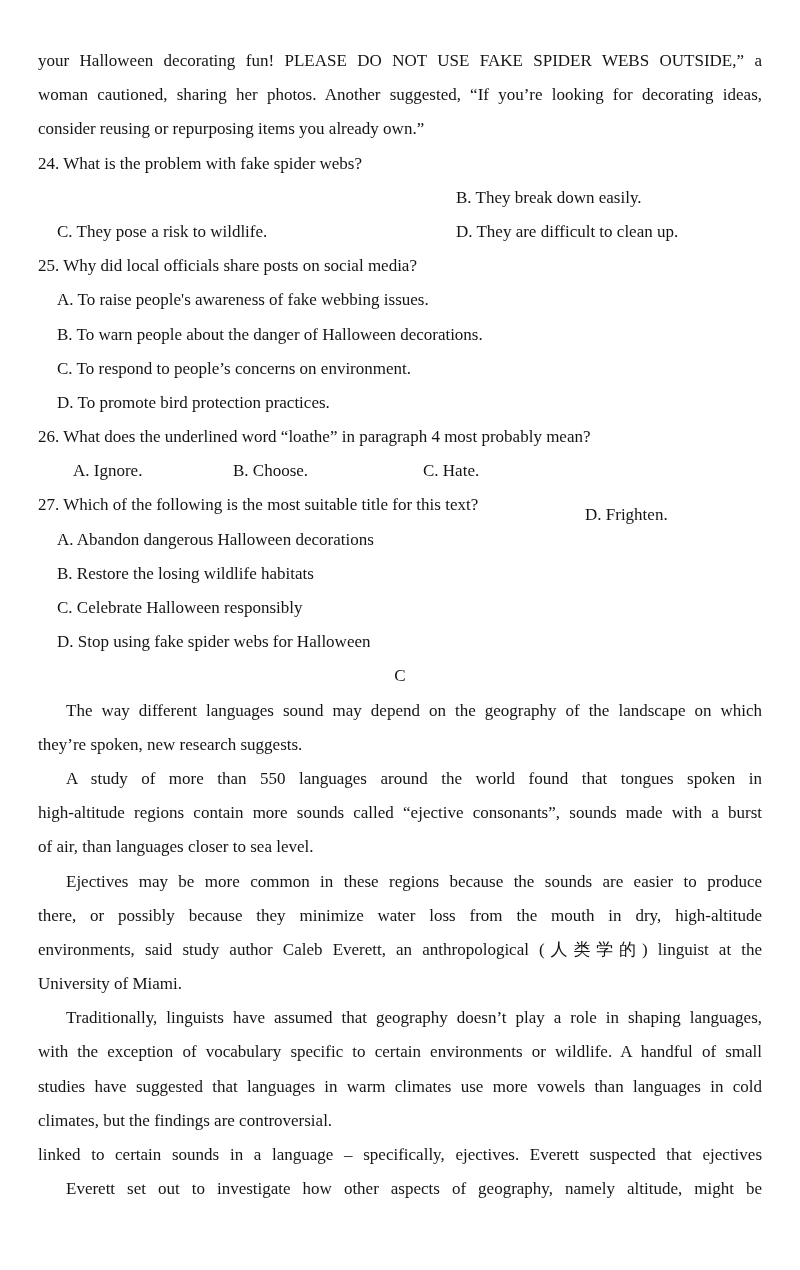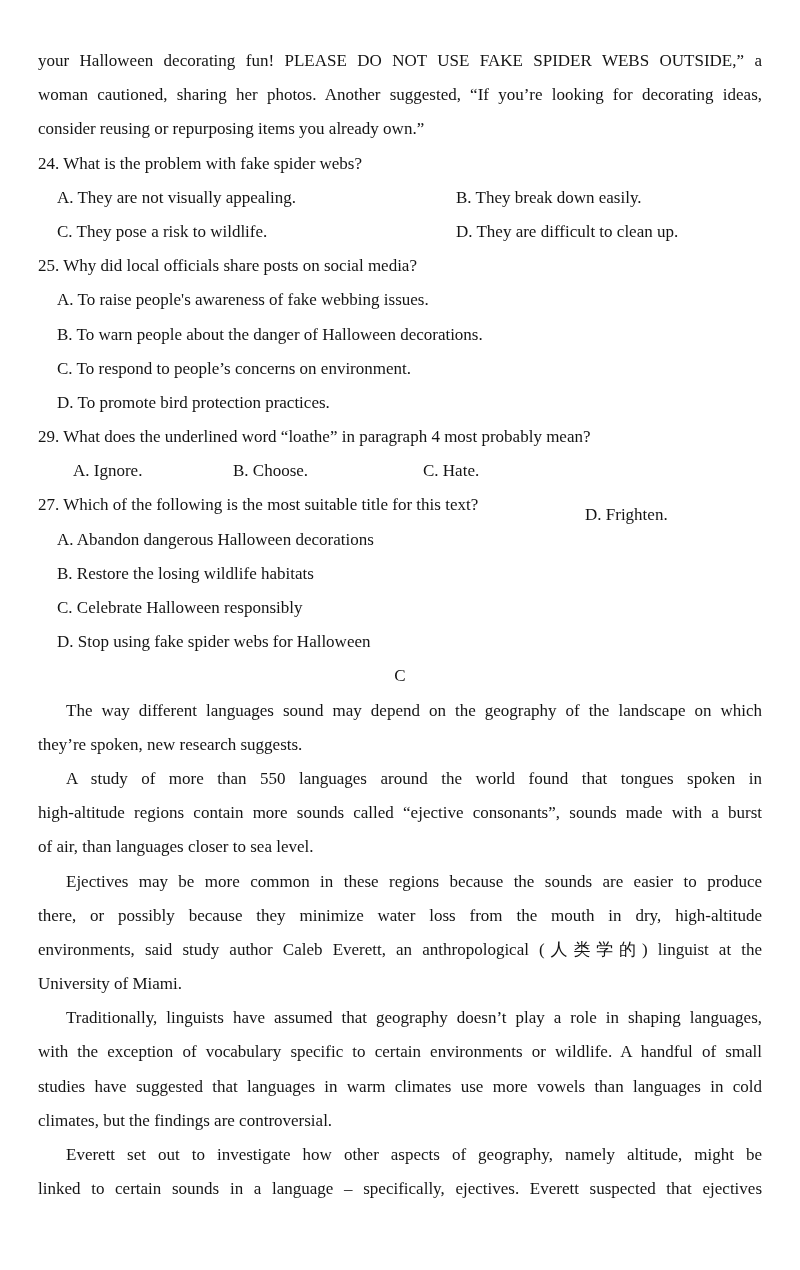--- a/index.html
+++ b/index.html
@@ -49,35 +49,34 @@
 
 <div class="page">
   <div class="content">
 
     <p class="line jf">your Halloween decorating fun! PLEASE DO NOT USE FAKE SPIDER WEBS OUTSIDE,” a</p>
     <p class="line jf">woman cautioned, sharing her photos. Another suggested, “If you’re looking for decorating ideas,</p>
     <p class="line">consider reusing or repurposing items you already own.”</p>
 
     <p class="line"><span>24.</span> <span>What is the problem with fake spider webs?</span></p>
     <p class="line row">
-      <span class="opt p2-1"><span>A.</span> <span>They are not visually appealing.</span></span>
       <span class="opt p2-2"><span>B.</span> <span>They break down easily.</span></span>
     </p>
     <p class="line row">
       <span class="opt p2-1"><span>C.</span> <span>They pose a risk to wildlife.</span></span>
       <span class="opt p2-2"><span>D.</span> <span>They are difficult to clean up.</span></span>
     </p>
 
     <p class="line"><span>25.</span> <span>Why did local officials share posts on social media?</span></p>
     <p class="line optline"><span>A.</span> <span>To raise people's awareness of fake webbing issues.</span></p>
     <p class="line optline"><span>B.</span> <span>To warn people about the danger of Halloween decorations.</span></p>
     <p class="line optline"><span>C.</span> <span>To respond to people’s concerns on environment.</span></p>
     <p class="line optline"><span>D.</span> <span>To promote bird protection practices.</span></p>
 
-    <p class="line"><span>29.</span> <span>What does the underlined word “loathe” in paragraph 4 most probably mean?</span></p>
+    <p class="line"><span>26.</span> <span>What does the underlined word “loathe” in paragraph 4 most probably mean?</span></p>
     <p class="line row">
       <span class="opt p4-1"><span>A.</span> <span>Ignore.</span></span>
       <span class="opt p4-2"><span>B.</span> <span>Choose.</span></span>
       <span class="opt p4-3"><span>C.</span> <span>Hate.</span></span>
       <span class="opt p4-4"><span>D.</span> <span>Frighten.</span></span>
     </p>
 
     <p class="line"><span>27.</span> <span>Which of the following is the most suitable title for this text?</span></p>
     <p class="line optline"><span>A.</span> <span>Abandon dangerous Halloween decorations</span></p>
     <p class="line optline"><span>B.</span> <span>Restore the losing wildlife habitats</span></p>
@@ -96,17 +95,17 @@
     <p class="line jf ind">Ejectives may be more common in these regions because the sounds are easier to produce</p>
     <p class="line jf">there, or possibly because they minimize water loss from the mouth in dry, high-altitude</p>
     <p class="line jf">environments, said study author Caleb Everett, an anthropological (人类学的) linguist at the</p>
     <p class="line">University of Miami.</p>
 
     <p class="line jf ind">Traditionally, linguists have assumed that geography doesn’t play a role in shaping languages,</p>
     <p class="line jf">with the exception of vocabulary specific to certain environments or wildlife. A handful of small</p>
     <p class="line jf">studies have suggested that languages in warm climates use more vowels than languages in cold</p>
     <p class="line">climates, but the findings are controversial.</p>
 
+    <p class="line jf">linked to certain sounds in a language – specifically, ejectives. Everett suspected that ejectives</p>
     <p class="line jf ind">Everett set out to investigate how other aspects of geography, namely altitude, might be</p>
-    <p class="line jf">linked to certain sounds in a language – specifically, ejectives. Everett suspected that ejectives</p>
 
   </div>
 </div>
 
 </body></html>

